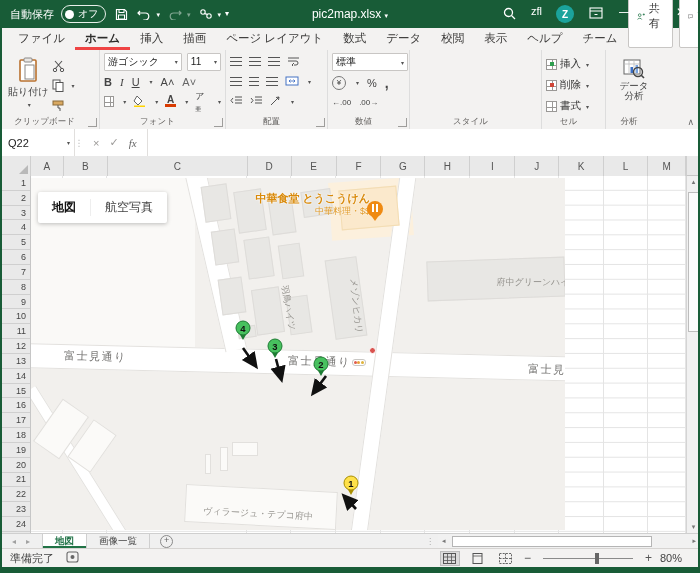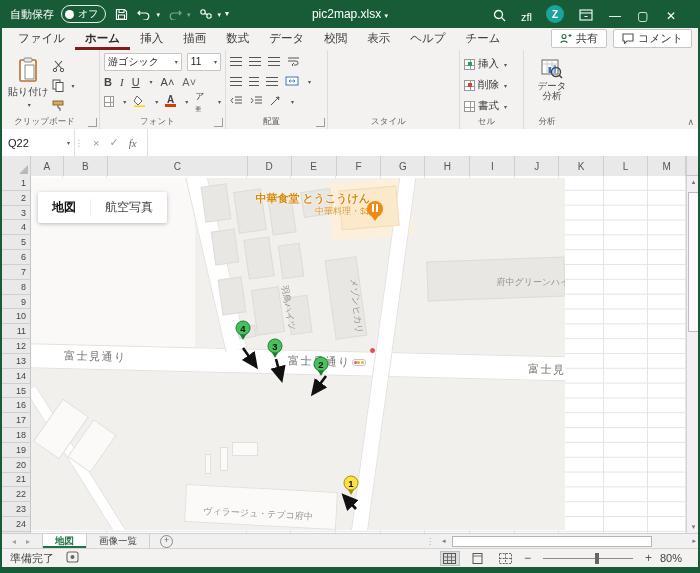--- a/index.html
+++ b/index.html
@@ -11,29 +11,29 @@
             display:flex;align-items:center;font-size:11px;}
   .tb-left{display:flex;align-items:center;gap:7px;padding-left:10px;}
   .pill{display:flex;align-items:center;gap:4px;border:1px solid #e8f0ea;border-radius:9px;padding:1px 7px 1px 3px;font-size:10px;}
   .pill .dot{width:9px;height:9px;border-radius:50%;background:#fff;}
   .tbic{display:inline-flex;align-items:center;justify-content:center;width:16px;height:16px;}
   .tbic svg{display:block;}
   .dim{opacity:.45;}
   .caret{font-size:7px;line-height:1;margin-left:-3px;}
   .tb-title{position:absolute;left:0;right:0;text-align:center;font-size:12px;pointer-events:none;}
   .tb-title span{pointer-events:auto;}
-  .tb-right{margin-left:auto;display:flex;align-items:flex-end;gap:14px;padding-right:22px;z-index:2;}
+  .tb-right{margin-left:auto;display:flex;align-items:flex-start;gap:14px;padding-right:12px;z-index:2;}
   .avatar{width:18px;height:18px;border-radius:50%;background:#1ba39c;color:#fff;font-size:10px;font-weight:bold;
           display:flex;align-items:center;justify-content:center;}
   .winbtn{font-size:12px;width:14px;text-align:center;}
   
   .tabsbar{position:absolute;left:0;top:28px;width:700px;height:22px;background:#f3f2f1;display:flex;align-items:flex-end;font-size:11.5px;color:#3b3a39;}
   .tabs{display:flex;align-items:flex-end;padding-left:8px;}
   .rtab{padding:3px 10px 4px;white-space:nowrap;}
-  .rtab.active{font-weight:bold;color:#2d2c2b;border-bottom:3px solid #7f1d1d;padding-bottom:1px;}
+  .rtab.active{font-weight:bold;color:#2d2c2b;border-bottom:3px solid #ef4444;padding-bottom:1px;}
   .top-actions{margin-left:auto;display:flex;gap:6px;padding:0 8px 2px 0;}
   .actbtn{background:#fff;border:1px solid #c8c6c4;border-radius:2px;font-size:11px;padding:1px 8px;display:flex;align-items:center;gap:4px;color:#333;}
   .actbtn svg{display:block;}
   
   .ribbon{position:absolute;left:0;top:50px;width:700px;height:79px;background:#f3f2f1;border-bottom:1px solid #d1cfcd;display:flex;font-size:10px;color:#444;}
   .rgroup{position:relative;border-right:1px solid #ddd;padding:3px 4px 14px 4px;box-sizing:border-box;}
   .glabel{position:absolute;bottom:1px;left:0;right:10px;text-align:center;font-size:8.5px;color:#605e5c;white-space:nowrap;}
   .launcher{position:absolute;bottom:2px;right:2px;width:8px;height:8px;border-left:1px solid #8a8886;border-bottom:1px solid #8a8886;transform:rotate(-90deg);opacity:.8;}
   .bigbtn{display:flex;flex-direction:column;align-items:center;justify-content:center;gap:2px;height:58px;padding:0 4px;}
   .row3{display:flex;flex-direction:column;gap:3px;}
@@ -191,20 +191,21 @@
     <span class="winbtn">✕</span>
   </div>
 </div>
 
 <div class="tabsbar">
   <div class="tabs" id="tabs-row">
       <span class="rtab">ファイル</span>
       <span class="rtab active">ホーム</span>
       <span class="rtab">挿入</span>
       <span class="rtab">描画</span>
+      <span class="rtab">ページ レイアウト</span>
       <span class="rtab">数式</span>
       <span class="rtab">データ</span>
       <span class="rtab">校閲</span>
       <span class="rtab">表示</span>
       <span class="rtab">ヘルプ</span>
       <span class="rtab">チーム</span>
     </div>
   <div class="top-actions">
     <span class="actbtn">
       <svg width="12" height="11" viewBox="0 0 12 11">
@@ -334,20 +335,40 @@
         <span><svg width="12" height="11" viewBox="0 0 12 11">
               <path d="M1 10 L9 2 M9 2 l-3 .5 M9 2 l-.5 3" fill="none" stroke="#555"></path>
             </svg></span>
           <span class="minicaret">▾</span>
       </div>
     </div>
     <span class="glabel">配置</span>
     <span class="launcher"></span>
   </div>
 
+  <div class="rgroup" style="width:82px">
+    <div class="row3">
+      <span class="selbox" style="width:68px">
+          <span>標準</span>
+          <span class="minicaret">▾</span>
+        </span>
+      <div class="hrow" style="gap:8px">
+        <span style="width:12px;height:12px;border:1px solid #777;border-radius:50%;font-size:8px;display:inline-flex;align-items:center;justify-content:center">¥</span>
+          <span class="minicaret">▾</span>
+        <span style="font-size:11px">%</span>
+        <span style="font-size:14px;font-weight:bold">,</span>
+      </div>
+      <div class="hrow" style="gap:8px;font-size:8px">
+        <span>←.00</span>
+        <span>.00→</span>
+      </div>
+    </div>
+    <span class="glabel">数値</span>
+    <span class="launcher"></span>
+  </div>
 
   <div class="rgroup" style="width:132px">
     <span class="glabel">スタイル</span>
   </div>
 
   <div class="rgroup" style="width:64px">
     <div class="row3" style="padding-top:2px">
       <span class="stackbtn">
         <span class="sq grid">
             <span class="accent" style="background:#2e9e4f;width:4px;height:4px;margin:auto"></span>

